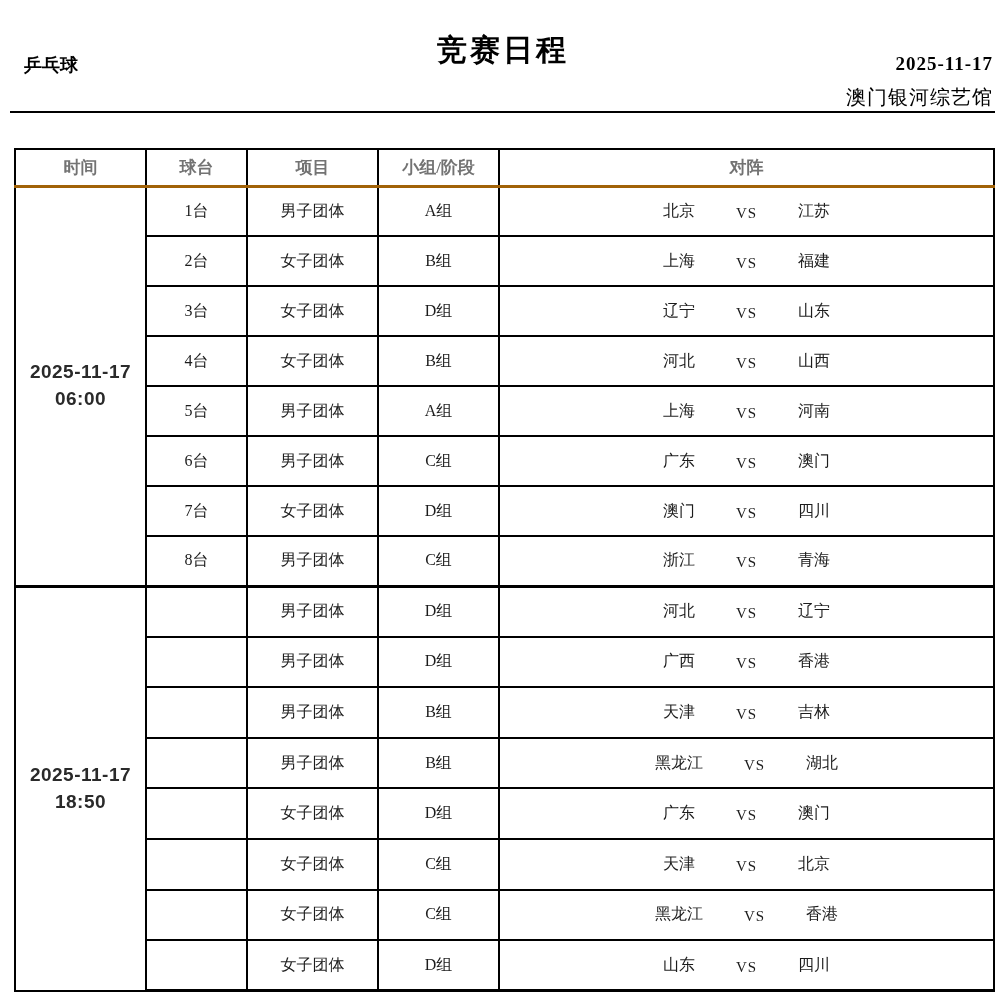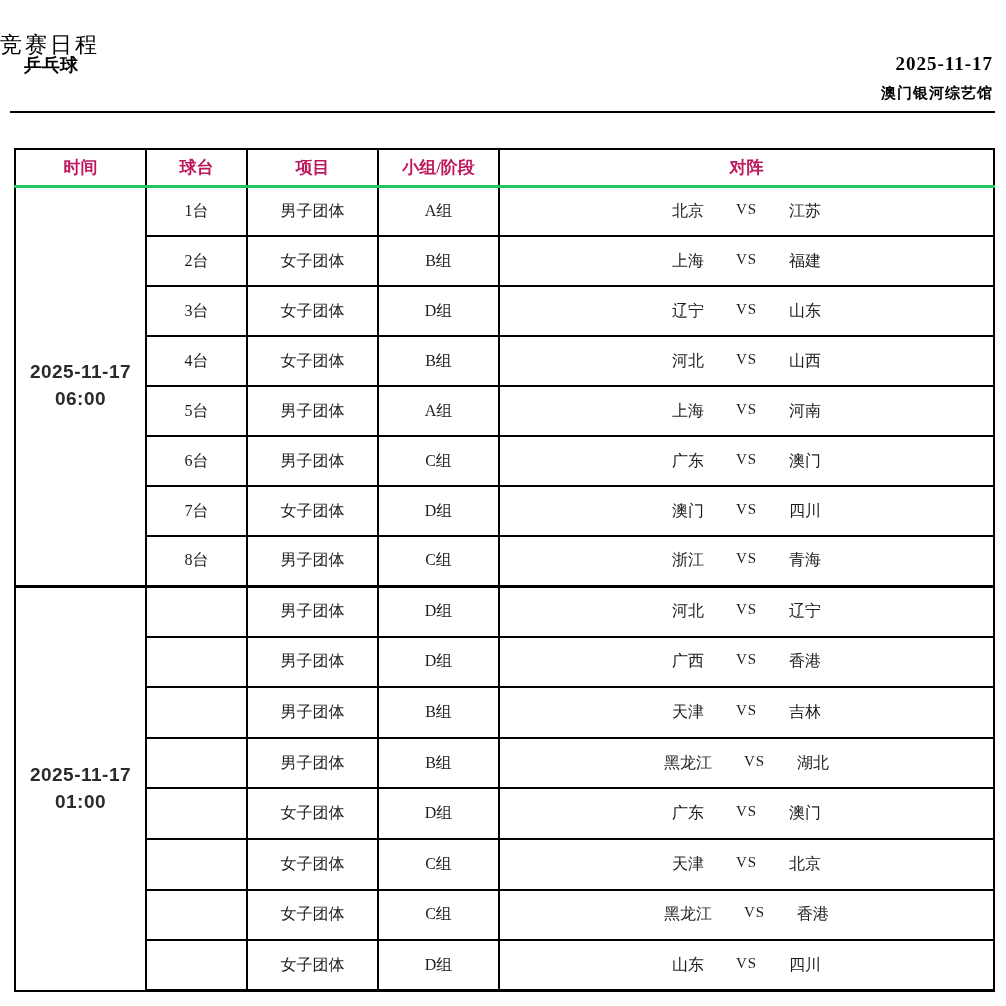--- a/index.html
+++ b/index.html
@@ -15,22 +15,23 @@
     color: #000;
     overflow: hidden;
   }
 
   
   .page-title {
     position: absolute;
     top: 30px;
     left: 0;
     width: 100%;
-    font-size: 22px;
-    font-weight: normal;
+    text-align: center;
+    font-size: 30px;
+    font-weight: bold;
     letter-spacing: 3px;
   }
   .sport-label {
     position: absolute;
     top: 53px;
     left: 24px;
     font-size: 18px;
     font-weight: bold;
   }
   .header-date {
@@ -38,22 +39,22 @@
     top: 53px;
     right: 13px;
     font-size: 19px;
     font-weight: bold;
     letter-spacing: 1px;
   }
   .header-venue {
     position: absolute;
     top: 84px;
     right: 13px;
-    font-size: 15px;
-    font-weight: bold;
+    font-size: 20px;
+    font-weight: normal;
     letter-spacing: 1px;
   }
   .header-rule {
     position: absolute;
     top: 111px;
     left: 10px;
     width: 985px;
     height: 2px;
     background: #000;
   }
@@ -78,44 +79,44 @@
     border: 2px solid #000;
     text-align: center;
     vertical-align: middle;
     padding: 0;
     overflow: hidden;
   }
   thead tr { height: 37px; }
   thead th {
     font-size: 17px;
     font-weight: bold;
-    border-bottom: 3px solid #22c55e;
-    color: #be185d;
+    border-bottom: 3px solid #a16207;
+    color: #737373;
   }
   tbody td {
     font-size: 16px;
     color: #1c1c1c;
   }
   tbody[data-block="0"] tr { height: 50px; }
   tbody[data-block="1"] tr { height: 50.6px; }
   tbody[data-block="1"] tr:first-child td { border-top: 3px solid #000; }
   tbody[data-block="1"] tr:last-child td  { border-bottom: 3px solid #000; }
 
   td.time-cell {
     font-family: "Liberation Sans", "DejaVu Sans", sans-serif;
     font-weight: bold;
     font-size: 19px;
     color: #2a2a2a;
     line-height: 1.4;
     letter-spacing: 0.5px;
   }
   .matchup {
     display: inline-flex;
-    align-items: flex-start;
-    gap: 32px;
+    align-items: flex-end;
+    gap: 41px;
   }
   .matchup .vs-label {
     font-size: 15px;
     letter-spacing: 1px;
   }
 </style>
 </head>
 <body>
 
 <div class="page-title">竞赛日程</div>
@@ -224,21 +225,21 @@
             <span class="home-team">浙江</span>
             <span class="vs-label">VS</span>
             <span class="away-team">青海</span>
           </span></td>
       </tr>
     </tbody>
   <tbody data-block="1">
       <tr>
         <td class="time-cell" rowspan="8">
           <div>2025-11-17</div>
-          <div>01:00</div>
+          <div>18:50</div>
         </td>
         <td class="tableno-cell"></td>
         <td class="event-cell">男子团体</td>
         <td class="group-cell">D组</td>
         <td class="matchup-cell"><span class="matchup">
             <span class="home-team">河北</span>
             <span class="vs-label">VS</span>
             <span class="away-team">辽宁</span>
           </span></td>
       </tr>

